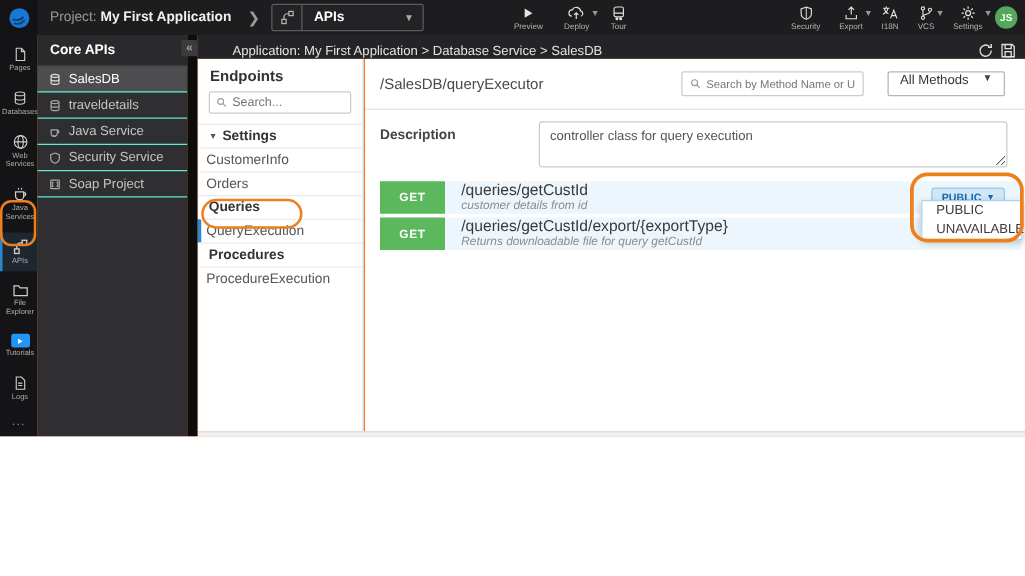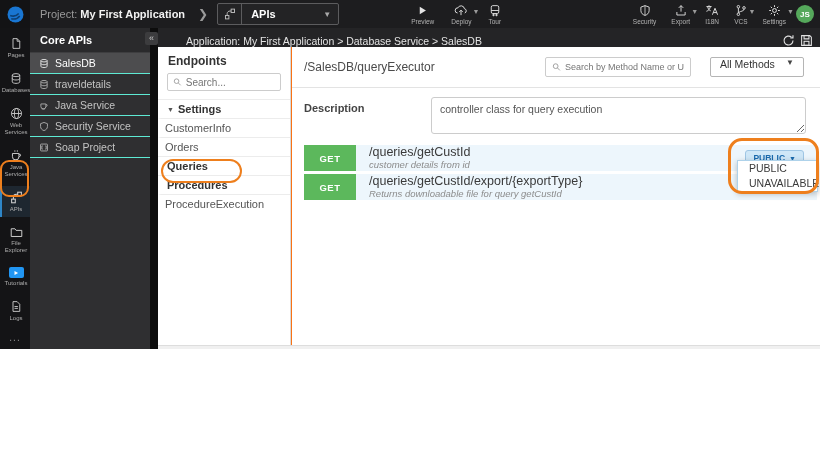--- a/index.html
+++ b/index.html
@@ -381,20 +381,21 @@
       <input type="text" placeholder="Search..." style="">
     </div>
     <div class="ep-row ep-header">
       <span class="tri">▼</span><span>Settings</span>
     </div>
     <div class="ep-row ep-item">CustomerInfo</div>
     <div class="ep-row ep-item">Orders</div>
     <div class="ep-row ep-header">
       <span>Queries</span>
     </div>
+    <div class="ep-row ep-item selected">QueryExecution</div>
     <div class="ep-row ep-header">
       <span>Procedures</span>
     </div>
     <div class="ep-row ep-item">ProcedureExecution</div>
   </aside>
 
   <main class="main">
     <div class="main-header">
       <span class="main-title">/SalesDB/queryExecutor</span>
       <div class="method-search">

